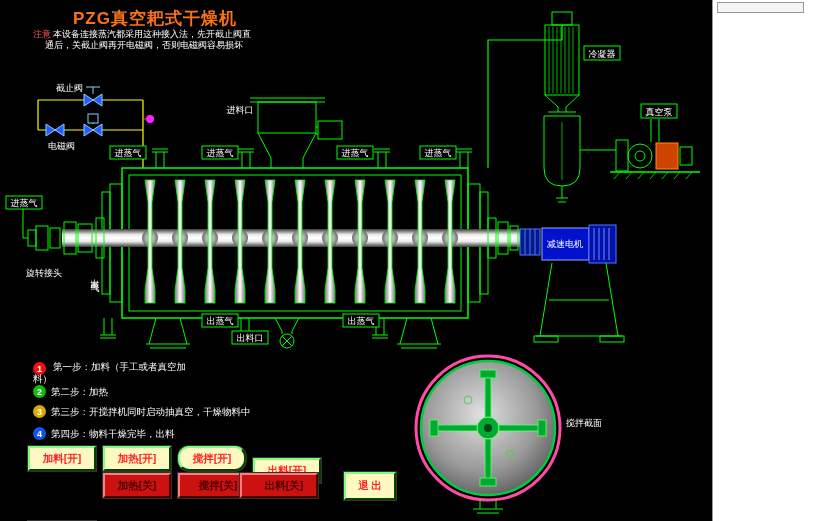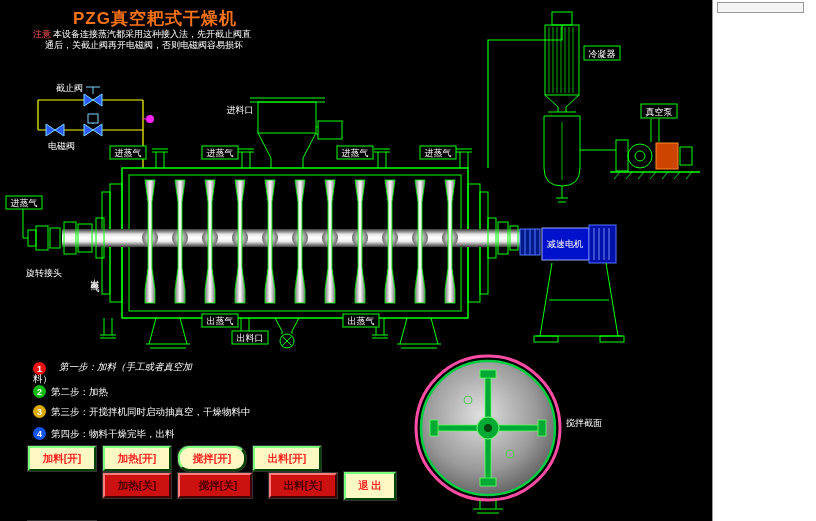--- a/index.html
+++ b/index.html
@@ -280,35 +280,35 @@
     <div class="page-title">PZG真空耙式干燥机</div>
 
     <div class="notice">
       <span class="pfx">注意</span><span>本设备连接蒸汽都采用这种接入法，先开截止阀直</span><br>
       <span class="l2">通后，关截止阀再开电磁阀，否则电磁阀容易损坏</span>
     </div>
 
     <div class="vtext" style="left:88px;top:272px;">出蒸气</div>
 
     <div class="step-badge b1" style="left:33px;top:362px;">1</div>
-    <div class="step-text" style="left:59px;top:361px;font-style:italic;">第一步：加料（手工或者真空加</div>
+    <div class="step-text" style="left:53px;top:361px;">第一步：加料（手工或者真空加</div>
     <div class="step-text" style="left:33px;top:373px;">料）</div>
     <div class="step-badge b2" style="left:33px;top:385px;">2</div>
     <div class="step-text" style="left:51px;top:386px;">第二步：加热</div>
     <div class="step-badge b3" style="left:33px;top:405px;">3</div>
     <div class="step-text" style="left:51px;top:406px;">第三步：开搅拌机同时启动抽真空，干燥物料中</div>
     <div class="step-badge b4" style="left:33px;top:427px;">4</div>
     <div class="step-text" style="left:51px;top:428px;">第四步：物料干燥完毕，出料</div>
 
     <div class="btn on" style="left:28px;top:446px;">加料[开]</div>
     <div class="btn on" style="left:103px;top:446px;">加热[开]</div>
     <div class="btn on" style="left:178px;top:446px;border-radius:11px;">搅拌[开]</div>
-    <div class="btn on" style="left:253px;top:446px;">出料[开]</div>
+    <div class="btn on" style="left:253px;top:458px;">出料[开]</div>
     <div class="btn off" style="left:28px;top:473px;margin-top:48px;">加料[关]</div>
     <div class="btn off" style="left:103px;top:473px;">加热[关]</div>
     <div class="btn off" style="left:178px;top:473px;padding-left:6px;">搅拌[关]</div>
-    <div class="btn off" style="left:269px;top:473px;">出料[关]</div>
+    <div class="btn off" style="left:240px;top:473px;padding-left:10px;">出料[关]</div>
     <div class="btn on exit" style="left:344px;top:472px;">退 出</div>
   </div>
 
   <div class="right-panel"></div>
   <div class="hscrollbar"></div>
 </div>
 
 </body></html>

